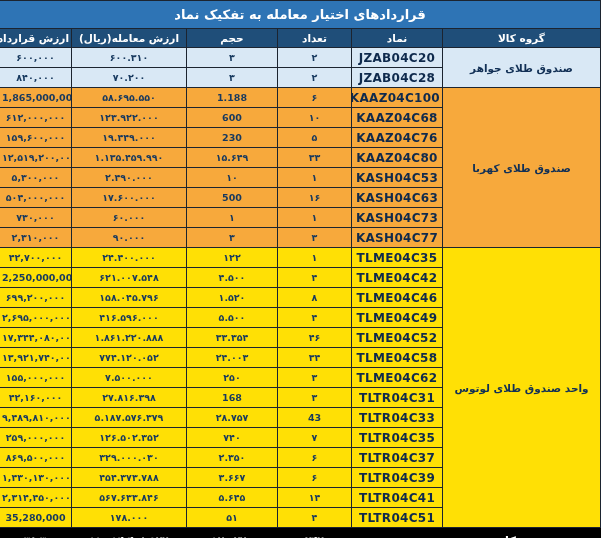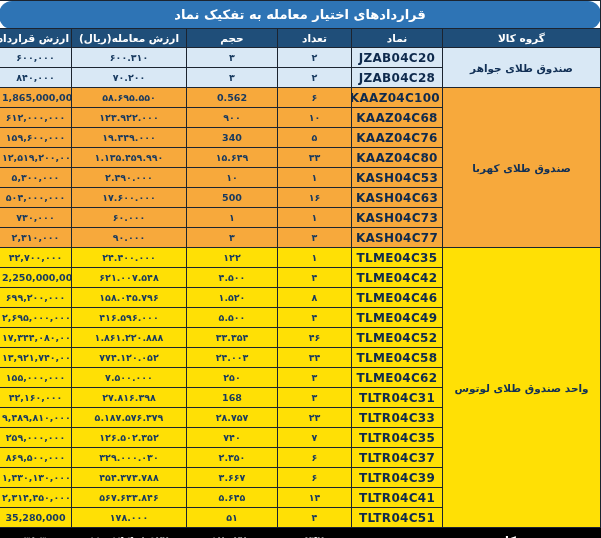--- a/index.html
+++ b/index.html
@@ -10,21 +10,21 @@
   }
   table.report{
     width:601px;height:538px;border-collapse:collapse;table-layout:fixed;
   }
   .report td,.report th{
     border:1px solid #1c2430;padding:0 2px;text-align:center;vertical-align:middle;
     overflow:hidden;white-space:nowrap;
   }
   .title-cell{
     background:#2E74B5;color:#ffffff;font-weight:bold;font-size:13px;
-    height:27px;border-bottom:3px solid #101c2b;border-radius:13px;
+    height:27px;border-bottom:3px solid #101c2b;
   }
   tr.head th{
     background:#1F4E79;color:#ffffff;font-weight:bold;font-size:10.5px;height:18px;
   }
   tbody td{
     font-size:9.5px;font-weight:bold;color:#17395f;height:19px;
   }
   td.num{direction:ltr;}
   td.symbol-cell{font-size:12px;color:#0f2a4d;letter-spacing:.3px;margin-top:12px;}
   td.group-cell{font-size:10.5px;color:#123056;}
@@ -73,35 +73,35 @@
           <td class="symbol-cell">JZAB04C28</td>
           <td class="num">۲</td>
           <td class="num">۳</td>
           <td class="num">۷۰.۲۰۰</td>
           <td class="num">۸۴۰,۰۰۰</td>
         </tr>
         <tr style="background: rgb(247, 169, 60);">
           <td rowspan="8" class="group-cell">صندوق طلای کهربا</td>
           <td class="symbol-cell">KAAZ04C100</td>
           <td class="num">۶</td>
-          <td class="num">0.562</td>
+          <td class="num">1.188</td>
           <td class="num">۵۸.۶۹۵.۵۵۰</td>
           <td class="num">1,865,000,000</td>
         </tr>
         <tr style="background: rgb(247, 169, 60);">
           <td class="symbol-cell">KAAZ04C68</td>
           <td class="num">۱۰</td>
-          <td class="num">۹۰۰</td>
+          <td class="num">600</td>
           <td class="num">۱۲۳.۹۲۲.۰۰۰</td>
           <td class="num">۶۱۲,۰۰۰,۰۰۰</td>
         </tr>
         <tr style="background: rgb(247, 169, 60);">
           <td class="symbol-cell">KAAZ04C76</td>
           <td class="num">۵</td>
-          <td class="num">340</td>
+          <td class="num">230</td>
           <td class="num">۱۹.۴۴۹.۰۰۰</td>
           <td class="num">۱۵۹,۶۰۰,۰۰۰</td>
         </tr>
         <tr style="background: rgb(247, 169, 60);">
           <td class="symbol-cell">KAAZ04C80</td>
           <td class="num">۳۳</td>
           <td class="num">۱۵.۶۴۹</td>
           <td class="num">۱.۱۳۵.۴۵۹.۹۹۰</td>
           <td class="num">۱۲,۵۱۹,۲۰۰,۰۰۰</td>
         </tr>
@@ -185,21 +185,21 @@
         </tr>
         <tr style="background: rgb(255, 224, 5);">
           <td class="symbol-cell">TLTR04C31</td>
           <td class="num">۳</td>
           <td class="num">168</td>
           <td class="num">۲۷.۸۱۶.۳۹۸</td>
           <td class="num">۴۲,۱۶۰,۰۰۰</td>
         </tr>
         <tr style="background: rgb(255, 224, 5);">
           <td class="symbol-cell">TLTR04C33</td>
-          <td class="num">۲۳</td>
+          <td class="num">43</td>
           <td class="num">۲۸.۷۵۷</td>
           <td class="num">۵.۱۸۷.۵۷۶.۳۷۹</td>
           <td class="num">۹,۴۸۹,۸۱۰,۰۰۰</td>
         </tr>
         <tr style="background: rgb(255, 224, 5);">
           <td class="symbol-cell">TLTR04C35</td>
           <td class="num">۷</td>
           <td class="num">۷۴۰</td>
           <td class="num">۱۲۶.۵۰۲.۳۵۲</td>
           <td class="num">۲۵۹,۰۰۰,۰۰۰</td>

